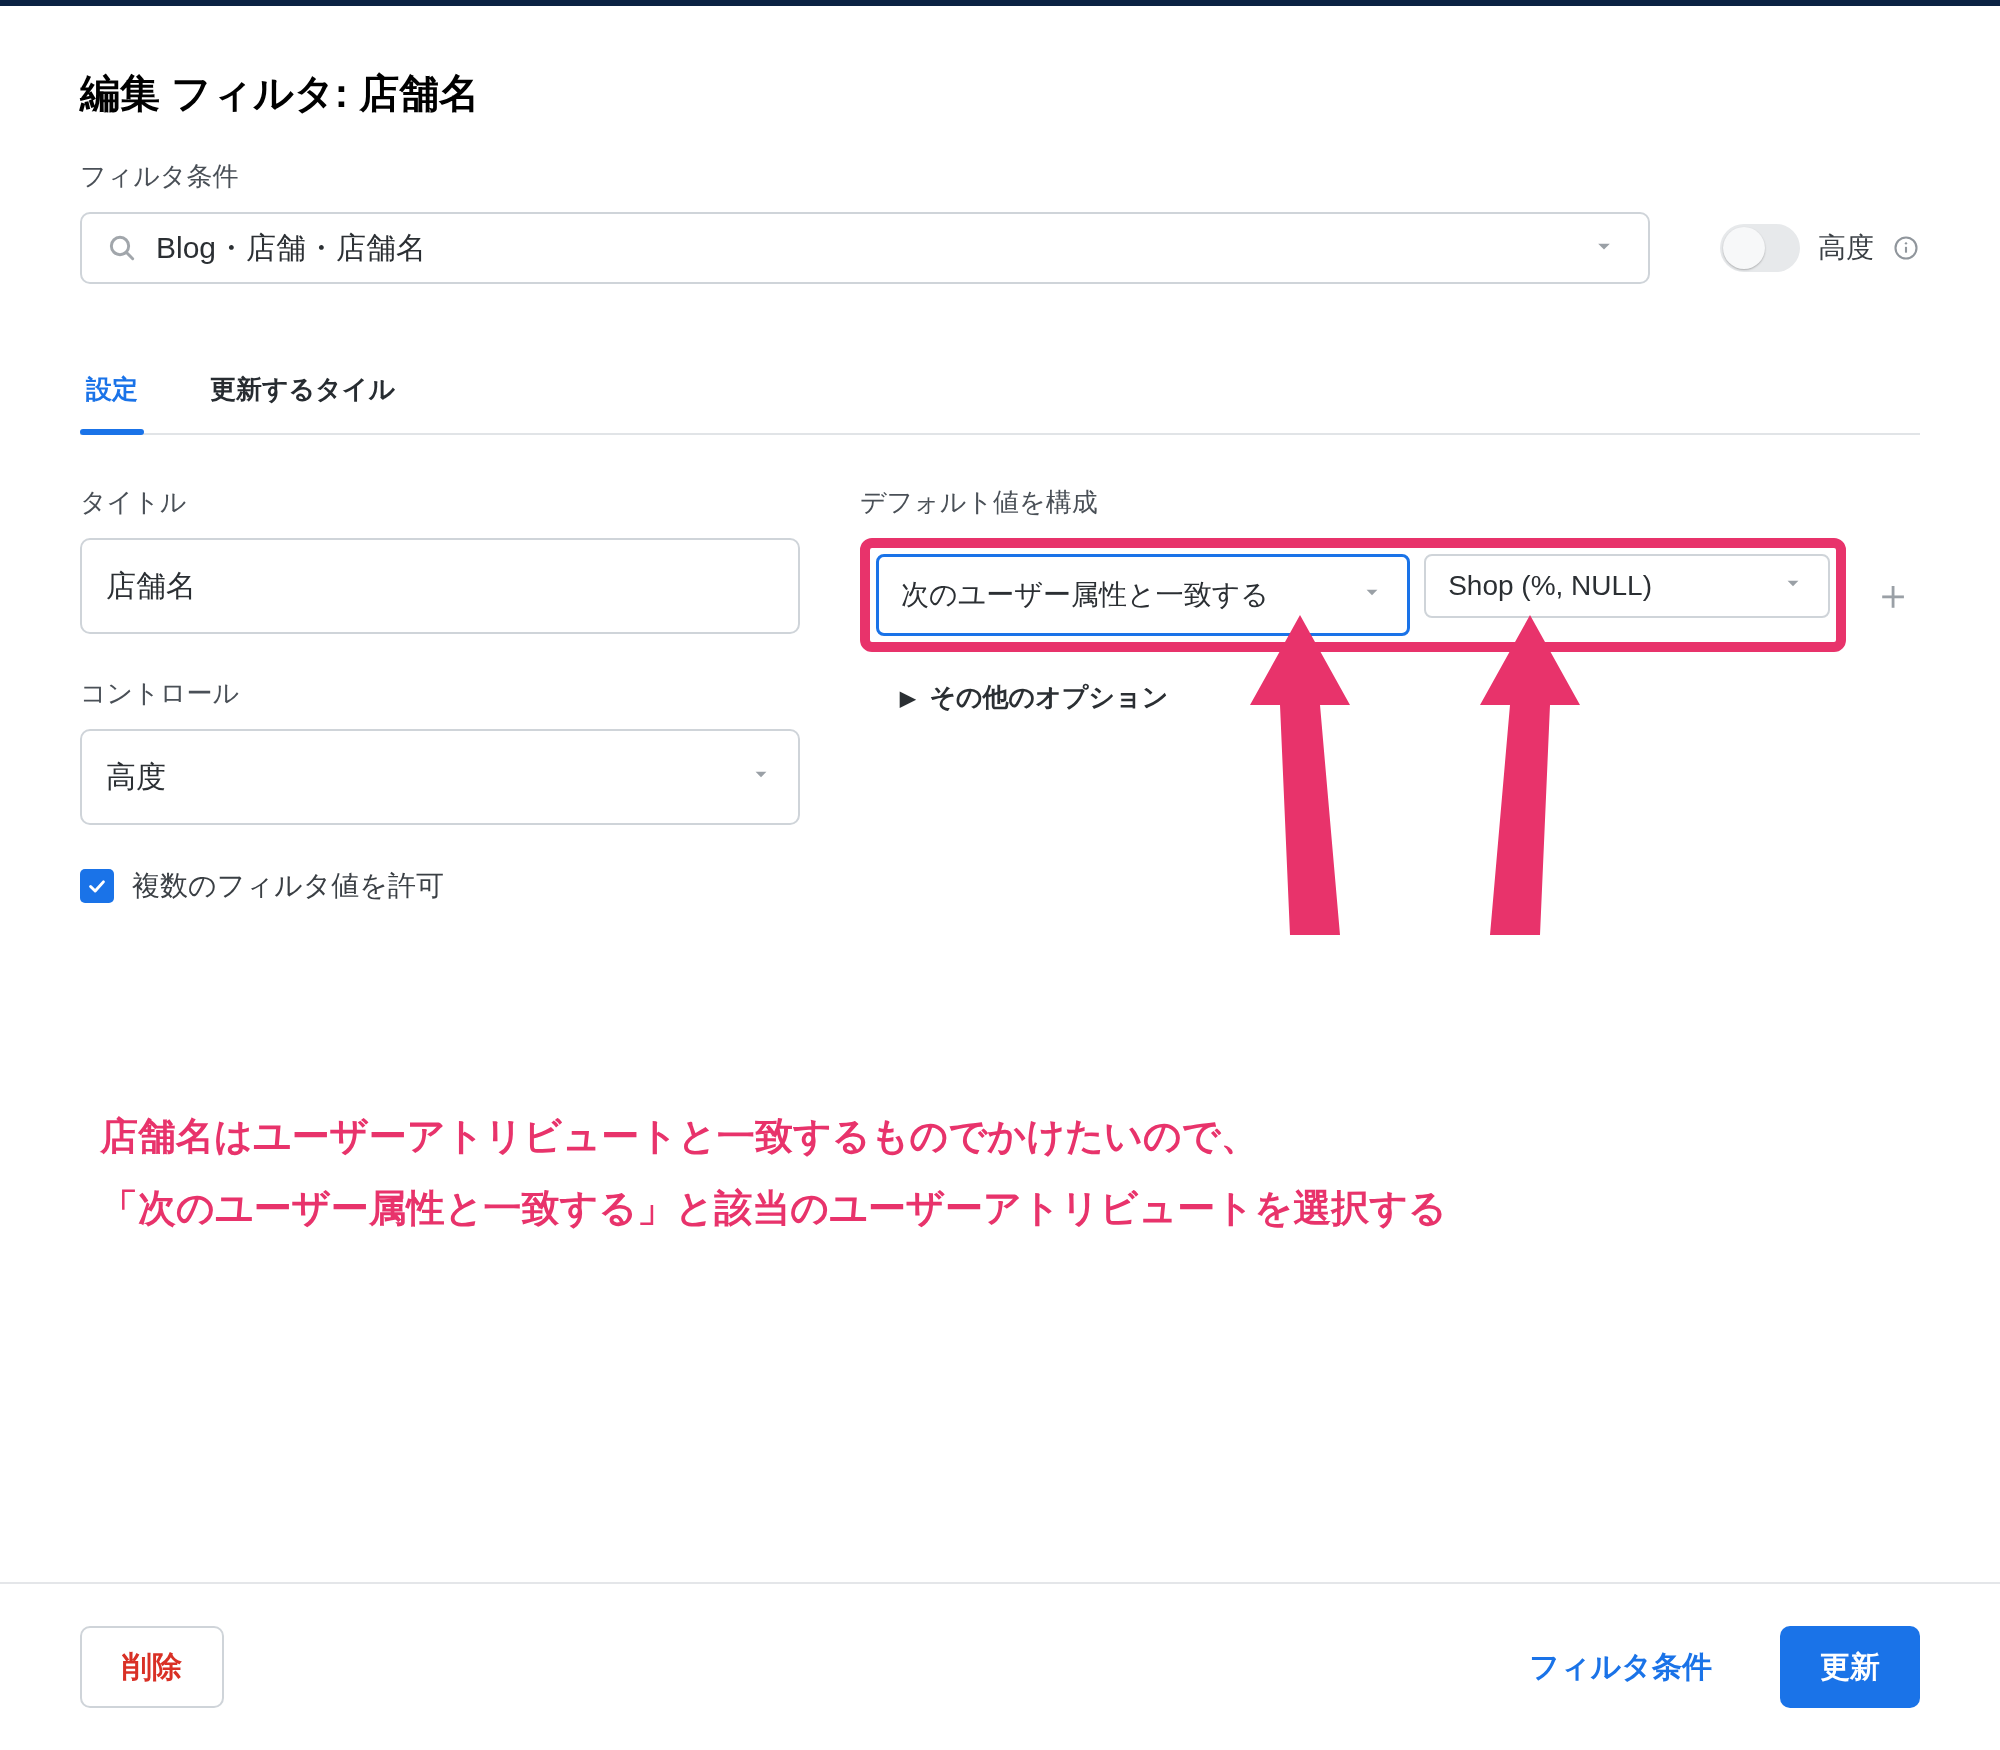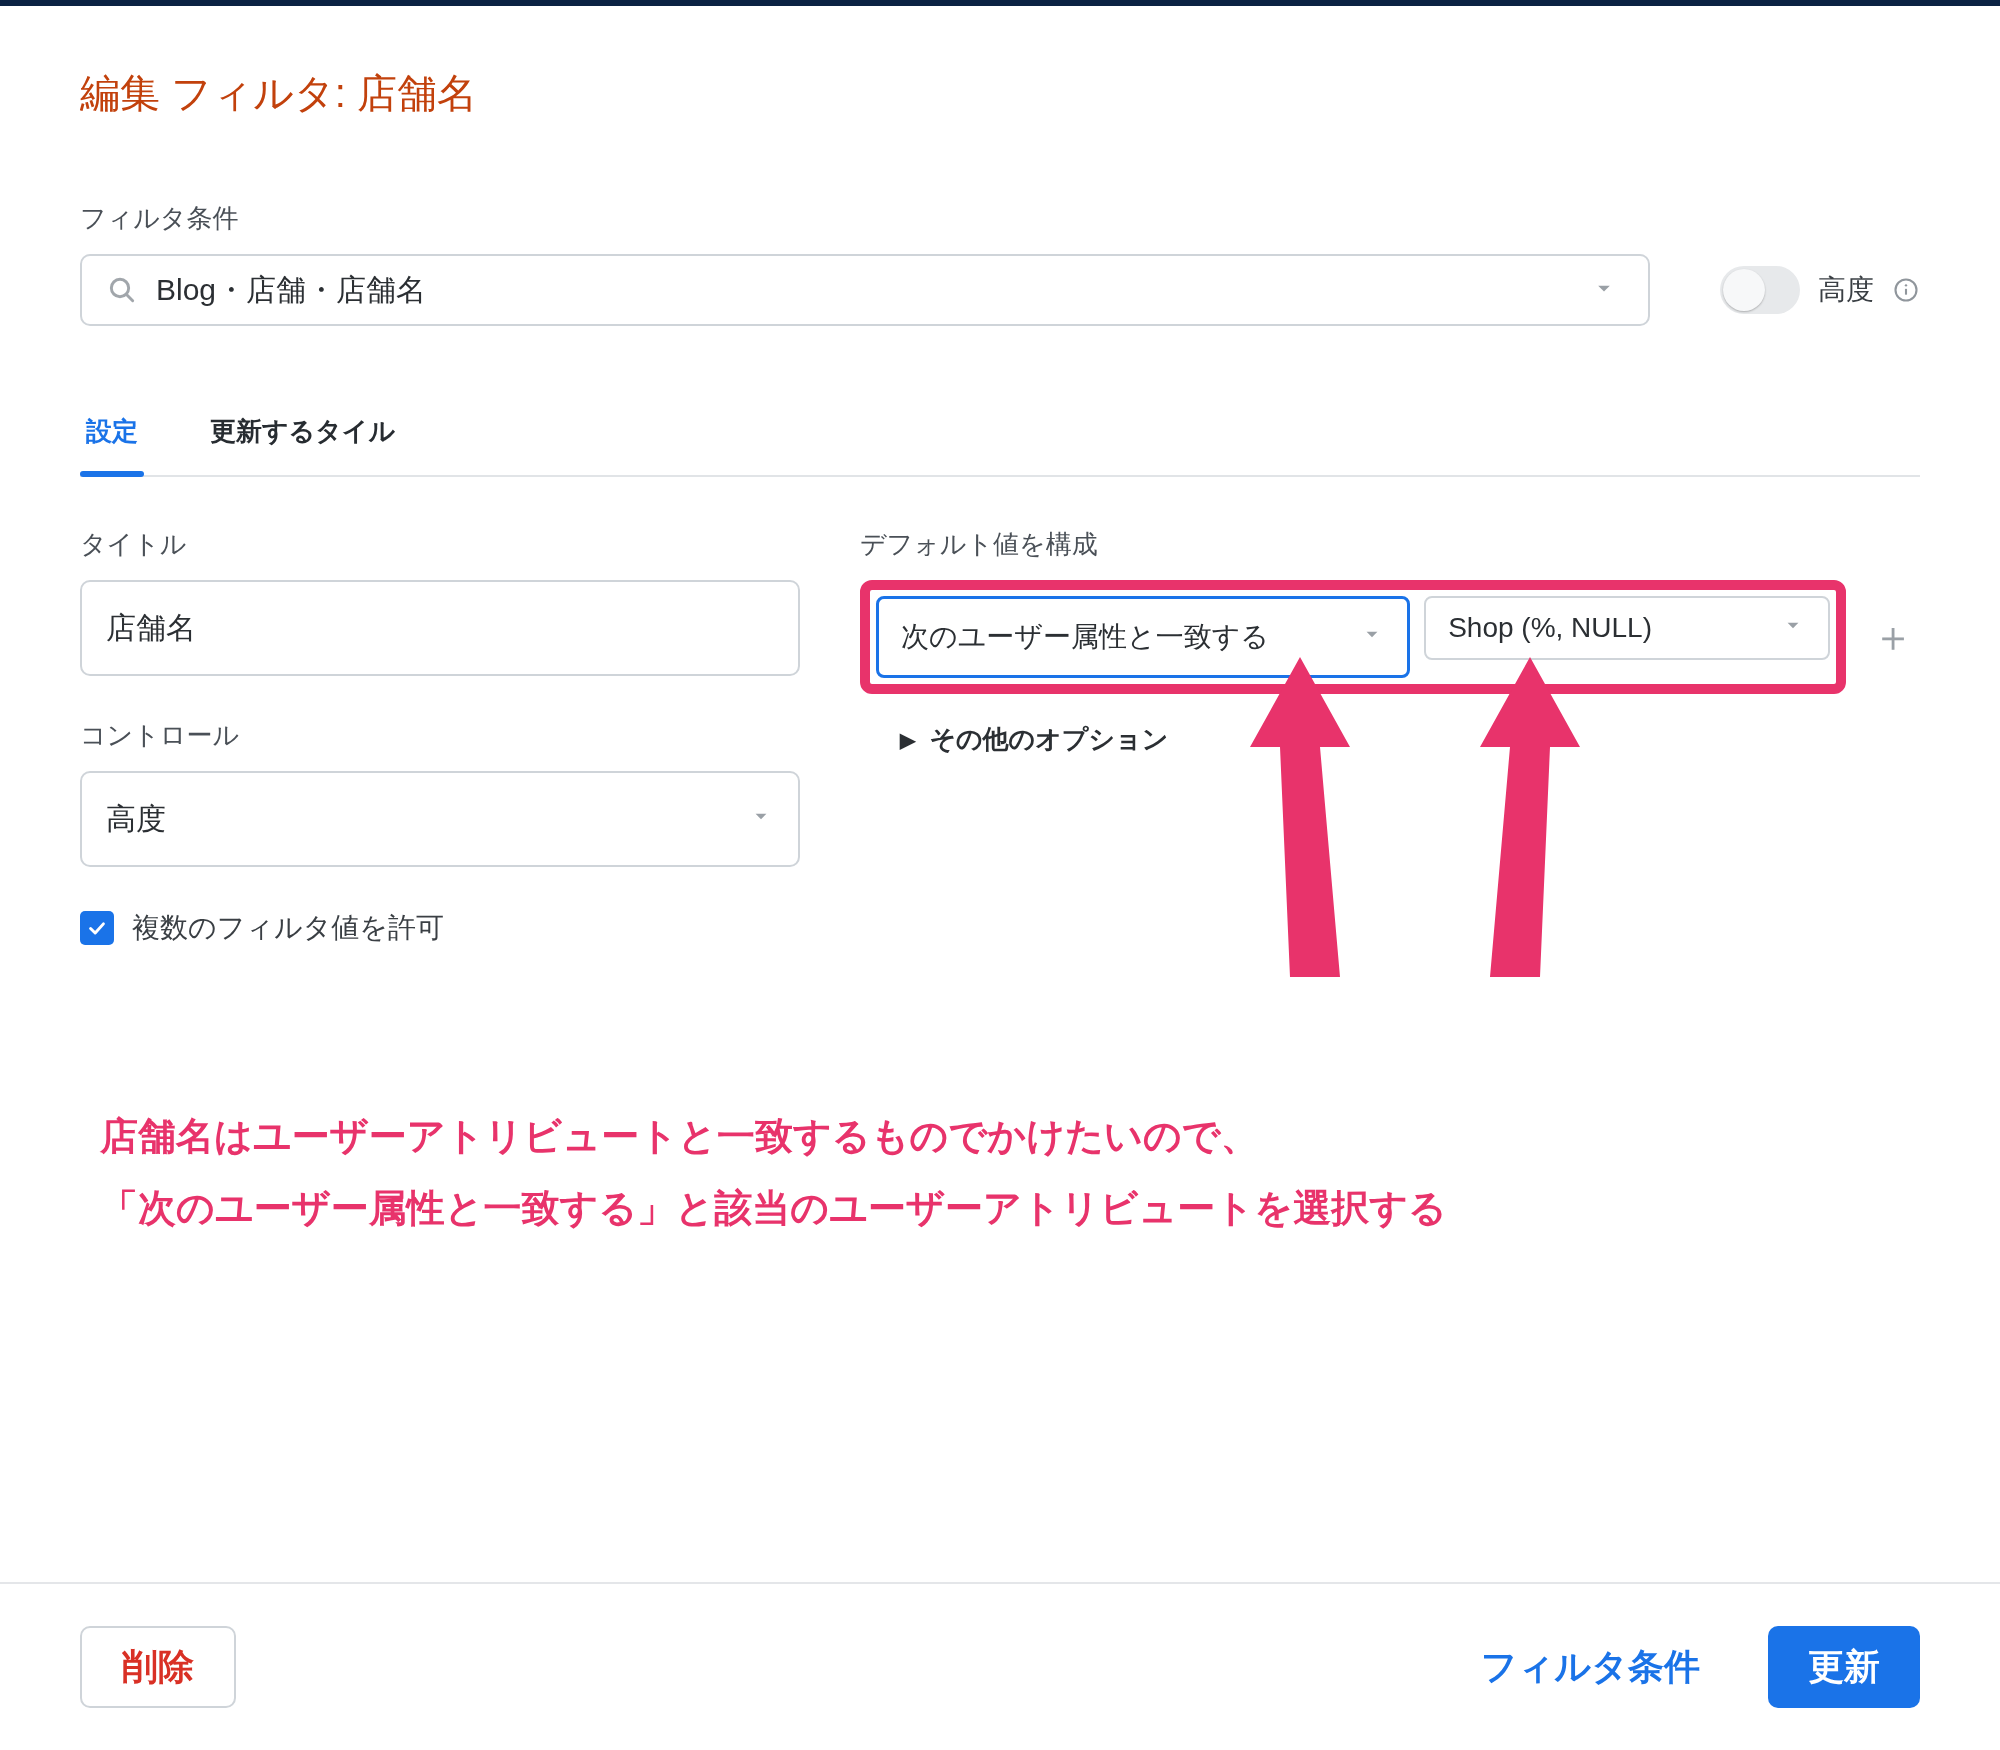--- a/index.html
+++ b/index.html
@@ -10,23 +10,23 @@
     color: #202124;
     position: relative;
   }
   .topbar { height: 6px; background: #0b2243; }
   .dialog {
     position: relative;
     padding: 60px 80px 0 80px;
   }
   .title {
     font-size: 40px;
-    font-weight: 400;
-    color: #c2410c;
-    margin-bottom: 80px;
+    font-weight: 700;
+    color: #000000;
+    margin-bottom: 38px;
   }
   .label {
     font-size: 26px;
     color: #4a5057;
     margin-bottom: 18px;
   }
   .filter-row {
     display: flex;
     align-items: center;
     gap: 70px;
@@ -113,21 +113,21 @@
     position: absolute; left: 100px; top: 1100px; right: 80px;
     color: #e8336b; font-size: 38px; font-weight: 600; line-height: 1.9;
   }
   .footer {
     position: absolute; left: 0; right: 0; bottom: 0;
     border-top: 2px solid #e4e6e9;
     background: #fff;
     display: flex; align-items: center; justify-content: space-between;
     padding: 42px 80px;
   }
-  .btn { height: 82px; border-radius: 10px; font-size: 36px; font-weight: 700;
+  .btn { height: 82px; border-radius: 10px; font-size: 30px; font-weight: 700;
     display: inline-flex; align-items: center; padding: 12px 40px; cursor: pointer; }
   .btn-del { border: 2px solid #cfd4d9; background: #fff; color: #d93025; }
   .btn-cancel { background: transparent; border: none; color: #1a73e8; margin-right: 28px; }
   .btn-primary { background: #1a73e8; border: none; color: #fff; }
   .footer .right { display: flex; align-items: center; }
 </style>
 </head>
 <body>
 
 <div class="topbar"></div>

